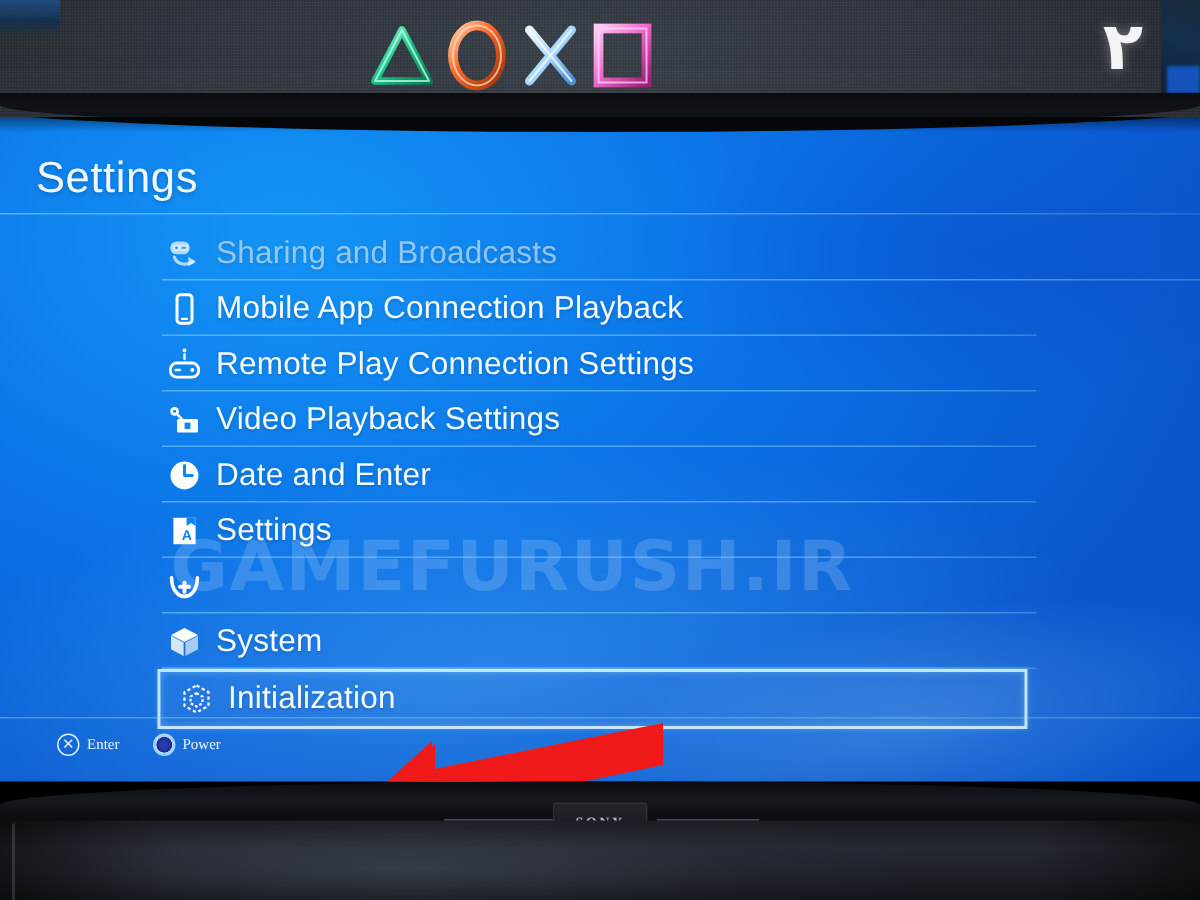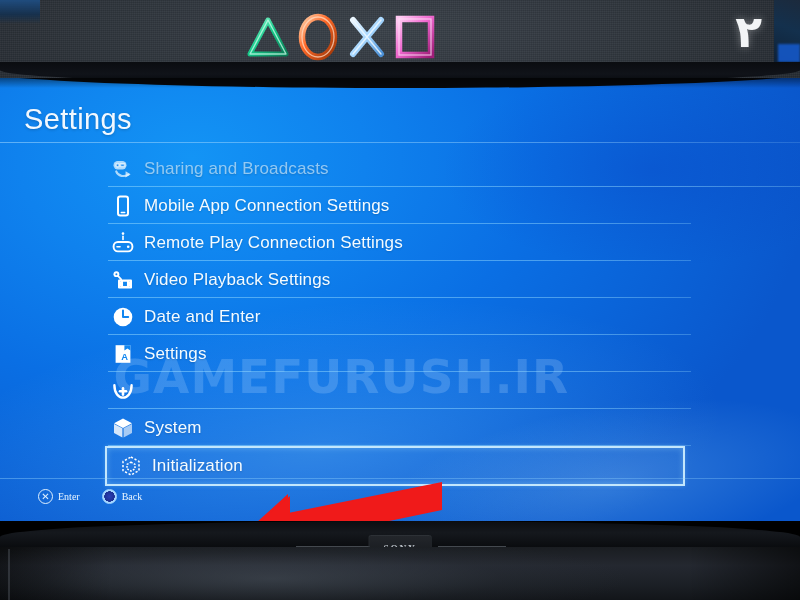--- a/index.html
+++ b/index.html
@@ -144,21 +144,21 @@
   .menu-row.wide-sep .sep { width: 692px; }
   .menu-row .icon {
     position: absolute; left: 110px; top: 50%;
     transform: translateY(-50%);
     width: 26px; height: 26px;
     display: flex; align-items: center; justify-content: center;
     color: #ffffff;
   }
   .menu-row .label {
     margin-left: 34px;
-    font-size: 17px; color: #f4fbff;
+    font-size: 21px; color: #f4fbff;
     letter-spacing: .15px;
     white-space: nowrap;
     text-shadow: 0 1px 2px rgba(0,0,0,.16);
   }
   .menu-row.dim .label { color: rgba(226,243,255,.62); }
   .menu-row.dim .icon { color: rgba(236,248,255,.72); }
 
   
   .menu-row.selected {
     height: 40px;
@@ -348,21 +348,21 @@
         <span class="sep"></span>
       </div>
 
       <div class="menu-row">
         <span class="icon">
           <svg viewBox="0 0 24 24" width="24" height="24" fill="none" stroke="currentColor" stroke-width="2">
             <rect x="7" y="2.5" width="10" height="19" rx="2.2"></rect>
             <line x1="10.3" y1="18.6" x2="13.7" y2="18.6" stroke-width="1.5" stroke-linecap="round"></line>
           </svg>
         </span>
-        <span class="label">Mobile App Connection Settings</span>
+        <span class="label">Mobile App Connection Playback</span>
         <span class="sep"></span>
       </div>
 
       <div class="menu-row">
         <span class="icon">
           <svg viewBox="0 0 24 24" width="24" height="24" fill="none" stroke="currentColor" stroke-width="1.9">
             <circle cx="12" cy="2.6" r="1.3" fill="currentColor" stroke="none"></circle>
             <line x1="12" y1="5.2" x2="12" y2="8.4" stroke-width="1.6" stroke-linecap="round"></line>
             <rect x="2.6" y="11" width="18.8" height="9.4" rx="4.3"></rect>
             <line x1="6" y1="15.7" x2="9" y2="15.7" stroke-width="1.6" stroke-linecap="round"></line>
@@ -459,21 +459,21 @@
     <div class="footer">
       <div class="footer-rule"></div>
 
       <div class="footer-left">
         <div class="hint">
           <span class="btn-glyph cross-btn">✕</span>
           <span class="hint-label">Enter</span>
         </div>
         <div class="hint">
           <span class="btn-glyph circle-btn"></span>
-          <span class="hint-label">Back</span>
+          <span class="hint-label">Power</span>
         </div>
       </div>
 
       <div class="footer-right">
         <span class="avatar">
           <svg viewBox="0 0 18 18" width="16" height="16">
             <circle cx="6.2" cy="6.6" r="1.5" fill="#1f6fd0"></circle>
             <circle cx="11.8" cy="6.6" r="1.5" fill="#1f6fd0"></circle>
             <path d="M4.6 10.4 C6.2 13.4 11.8 13.4 13.4 10.4" fill="none" stroke="#1f6fd0" stroke-width="1.8" stroke-linecap="round"></path>
           </svg>

